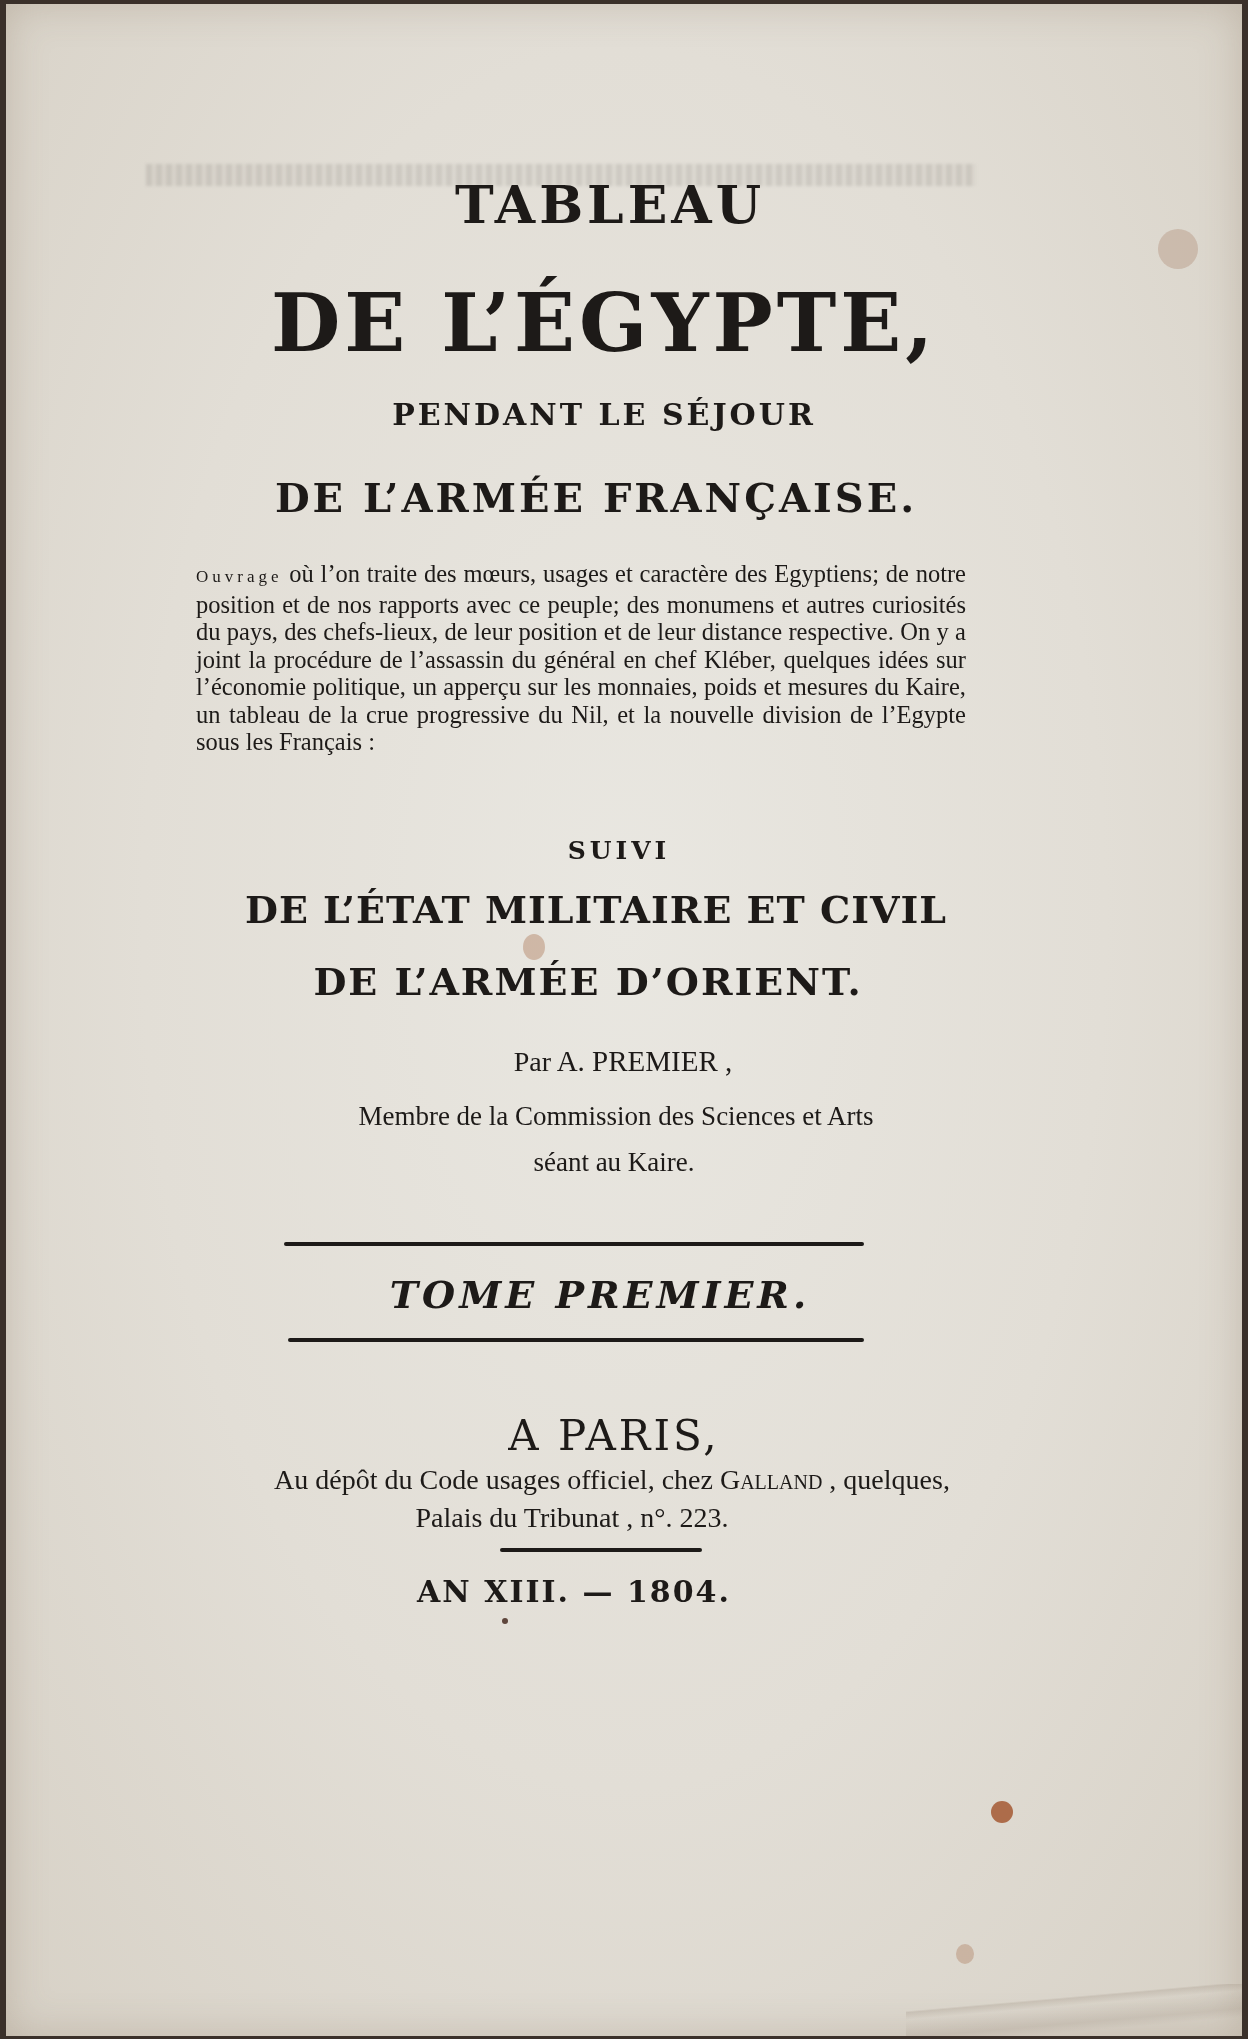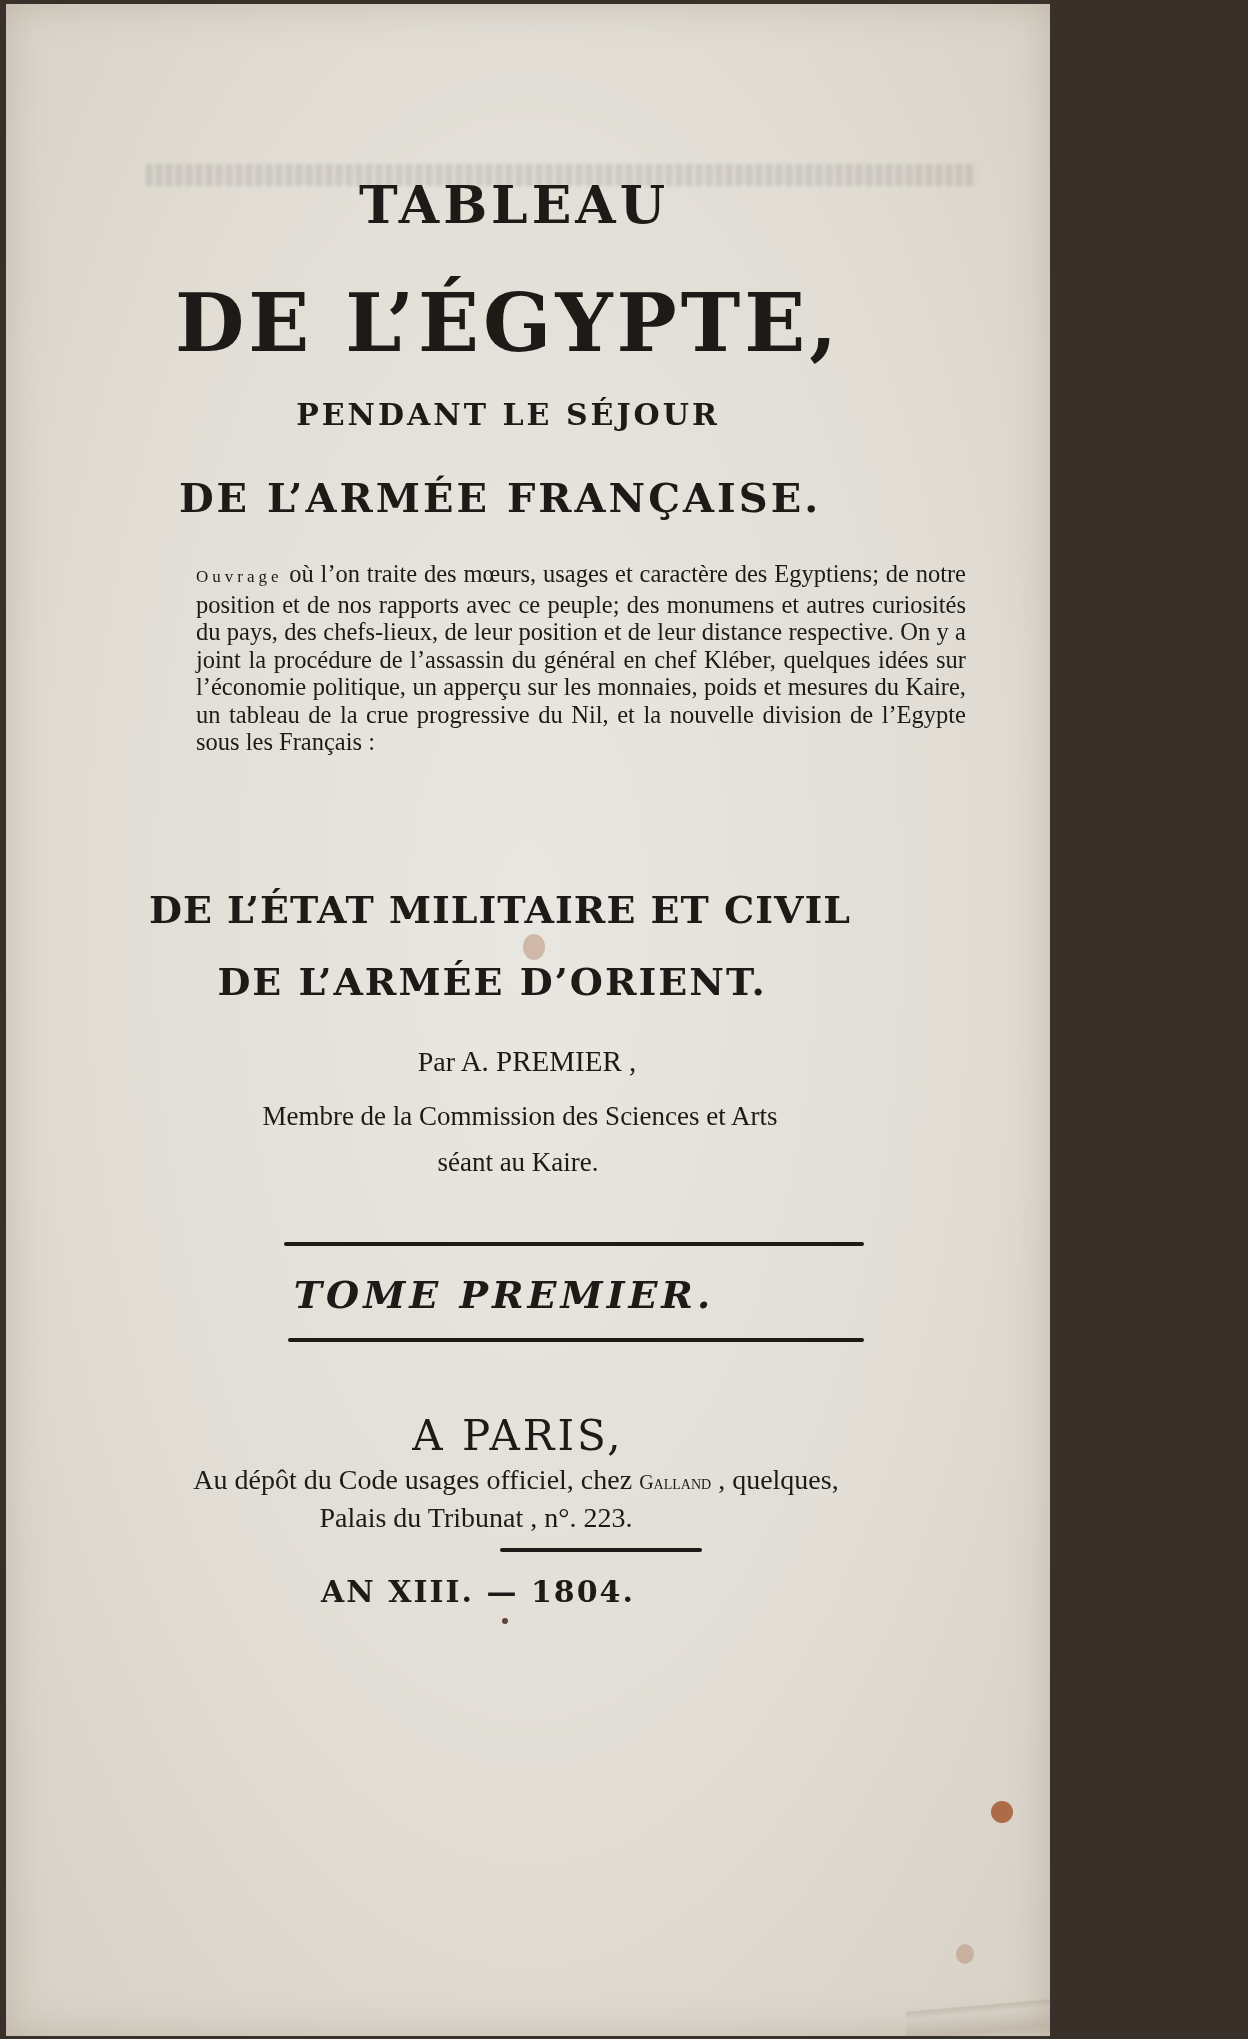--- a/index.html
+++ b/index.html
@@ -3,21 +3,21 @@
 <meta charset="utf-8">
 <style>
   html, body { margin: 0; padding: 0; }
   body {
     width: 1248px; height: 2039px; overflow: hidden;
     background: #3a302a;
     font-family: "DejaVu Serif", "Liberation Serif", serif;
     color: #1d1a18;
   }
   .page {
-    position: absolute; left: 6px; top: 4px; width: 1044px; height: 2032px;
+    position: absolute; left: 6px; top: 4px; width: 1236px; height: 2032px;
     background: radial-gradient(ellipse at 50% 45%, #e9e7e1 0%, #e2ded6 55%, #d7d1c6 100%);
     box-shadow: inset 0 0 40px rgba(120,95,70,0.25);
     overflow: hidden;
   }
   .spot { position: absolute; border-radius: 50%; }
   .ghost {
     position: absolute; left: 140px; top: 160px; width: 830px; height: 22px;
     background: repeating-linear-gradient(90deg, rgba(110,105,100,0.18) 0 6px, rgba(110,105,100,0.05) 6px 10px);
     filter: blur(1.5px);
   }
@@ -62,31 +62,32 @@
   <div class="spot" style="left:496px;top:1614px;width:6px;height:6px;background:rgba(60,30,20,0.8);"></div>
   <div class="ghost"></div>
 
   <div class="c title1">TABLEAU</div>
   <div class="c title2">DE L’ÉGYPTE,</div>
   <div class="c title3">PENDANT LE SÉJOUR</div>
   <div class="c title4">DE L’ARMÉE FRANÇAISE.</div>
 
   <div class="para"><span class="sc">Ouvrage</span><span> où l’on traite des mœurs, usages et caractère des Egyptiens; de notre position et de nos rapports avec ce peuple; des monumens et autres curiosités du pays, des chefs-lieux, de leur position et de leur distance respective. On y a joint la procédure de l’assassin du général en chef Kléber, quelques idées sur l’économie politique, un apperçu sur les monnaies, poids et mesures du Kaire, un tableau de la crue progressive du Nil, et la nouvelle division de l’Egypte sous les Français :</span></div>
 
+  <div class="c suivi">SUIVI</div>
   <div class="c st1">DE L’ÉTAT MILITAIRE ET CIVIL</div>
   <div class="c st2">DE L’ARMÉE D’ORIENT.</div>
 
   <div class="c author"><span class="sc">Par</span><span> A. PREMIER ,</span></div>
   <div class="c member">Membre de la Commission des Sciences et Arts</div>
   <div class="c seant">séant au Kaire.</div>
 
   <div class="rule" style="left:278px;top:1238px;width:580px;height:4px;"></div>
   <div class="c tome">TOME PREMIER.</div>
   <div class="rule" style="left:282px;top:1334px;width:576px;height:4px;"></div>
 
   <div class="c paris">A PARIS,</div>
-  <div class="c depot"><span>Au dépôt du Code usages officiel, chez </span><span class="sc" style="font-variant: small-caps; font-size:20px;">Galland</span><span> , quelques,</span></div>
+  <div class="c depot"><span>Au dépôt du Code usages officiel, chez </span><span class="sc" style="font-variant: small-caps; font-size:28px;">Galland</span><span> , quelques,</span></div>
   <div class="c palais">Palais du Tribunat , n°. 223.</div>
   <div class="rule" style="left:494px;top:1544px;width:202px;height:4px;"></div>
   <div class="c date">AN XIII. — 1804.</div>
 
   <div class="tear"></div>
 </div>
 
 </body></html>

